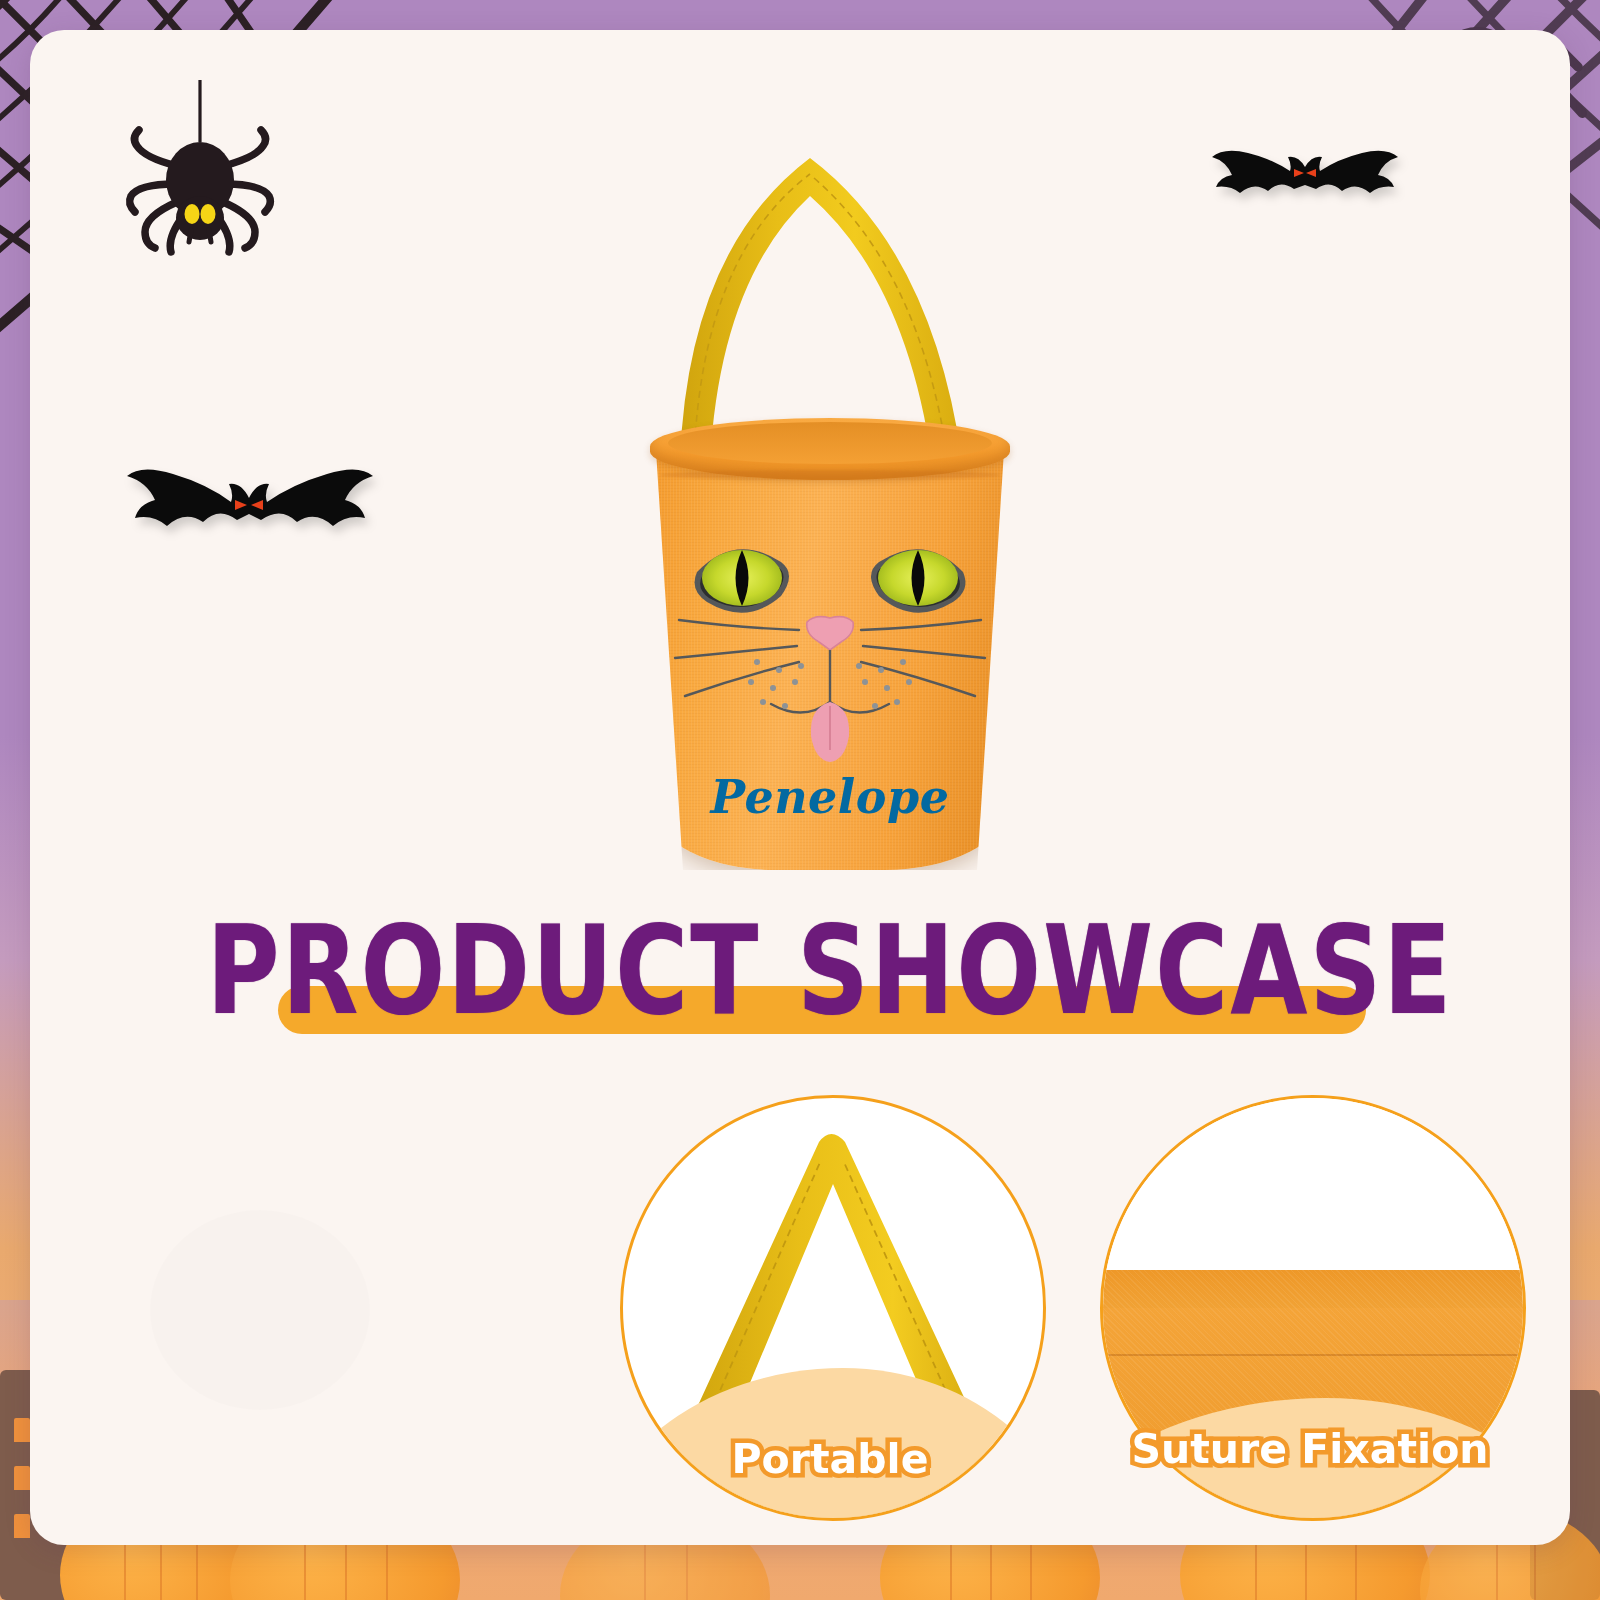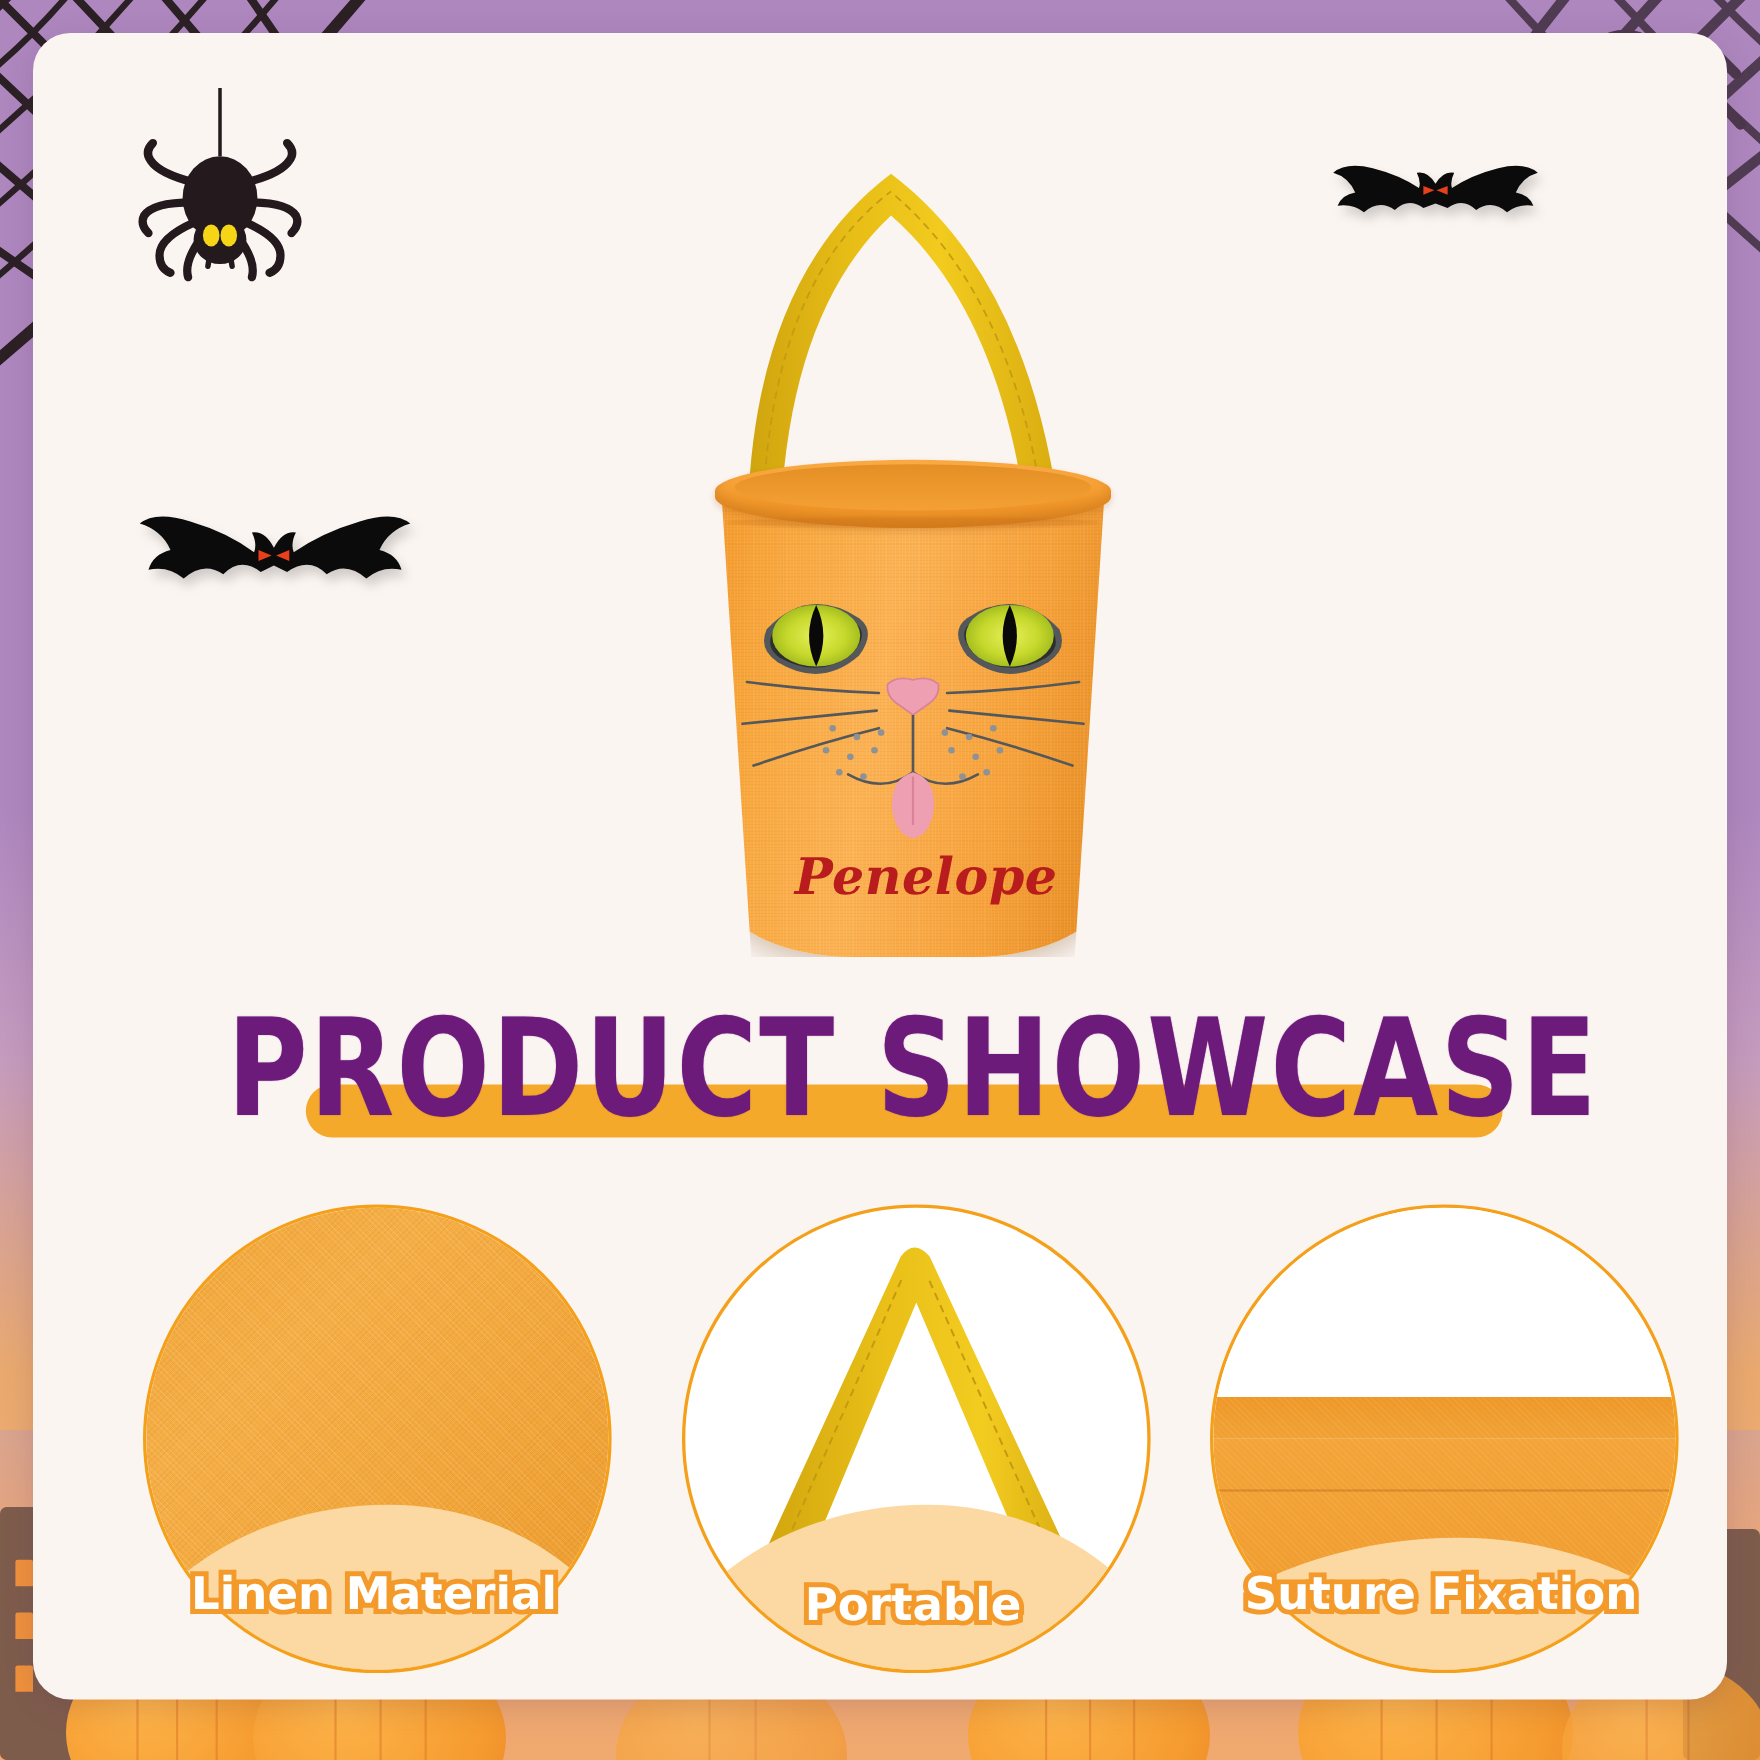--- a/index.html
+++ b/index.html
@@ -57,23 +57,23 @@
   .bag-rim{position:absolute;left:40px;top:288px;width:360px;height:62px;
     background:linear-gradient(180deg,#FBAD45,#F49A2C 60%,#E98E22);
     border-radius:50%/46%;box-shadow:inset 0 -7px 12px rgba(170,90,15,.33),0 3px 7px rgba(150,80,20,.22);}
   .bag-rim-inner{position:absolute;left:58px;top:292px;width:324px;height:42px;
     background:linear-gradient(180deg,#E08A20,#F5A236);border-radius:50%/50%;opacity:.85;}
   .bag-rim-line{position:absolute;left:50px;top:340px;width:340px;height:10px;
     border-radius:50%/50%;background:rgba(200,110,25,.30);filter:blur(1px);}
 
   
   .face{position:absolute;left:45px;top:380px;width:350px;height:330px;}
-  .nameplate{position:absolute;left:12px;top:640px;width:440px;text-align:center;
+  .nameplate{position:absolute;left:0;top:640px;width:440px;text-align:center;
     font-family:"DejaVu Serif",serif;font-weight:bold;font-style:italic;
-    font-size:46px;color:#b91c1c;letter-spacing:.5px;}
+    font-size:46px;color:#0369a1;letter-spacing:.5px;}
 
   
   .title-block{position:absolute;left:0;top:870px;width:1600px;height:150px;}
   .title-bar{position:absolute;left:248px;top:86px;width:1088px;height:48px;
     background:#F5A92B;border-radius:26px;}
   .title-text{position:absolute;left:0;top:0;width:1600px;text-align:center;
     font-family:"DejaVu Sans",sans-serif;font-weight:bold;
     font-size:104px;line-height:120px;color:#6D1B7B;letter-spacing:2px;
     transform:scaleY(1.18) scaleX(.96);transform-origin:center top;
     text-shadow:0 0 1px rgba(109,27,123,.6);}
@@ -342,28 +342,20 @@
       <div class="nameplate">Penelope</div>
     </div>
 
     <div class="title-block">
       <div class="title-bar"></div>
       <div class="title-text">PRODUCT SHOWCASE</div>
     </div>
 
     <div class="features">
 
-      <div class="feature f1">
-        <div class="circle">
-          <div class="linen"></div>
-          <div class="linen-tex"></div>
-          <div class="wave"></div>
-        </div>
-        <div class="feat-label">Linen Material</div>
-      </div>
 
       <div class="feature f2">
         <div class="circle">
           <svg class="port-handle" viewBox="0 0 420 420" preserveAspectRatio="none">
             <defs>
               <linearGradient id="hg2" x1="0" y1="0" x2="1" y2="0">
                 <stop offset="0%" stop-color="#CFA30D"></stop>
                 <stop offset="40%" stop-color="#E9BF18"></stop>
                 <stop offset="70%" stop-color="#F3CC20"></stop>
                 <stop offset="100%" stop-color="#D7AA10"></stop>

